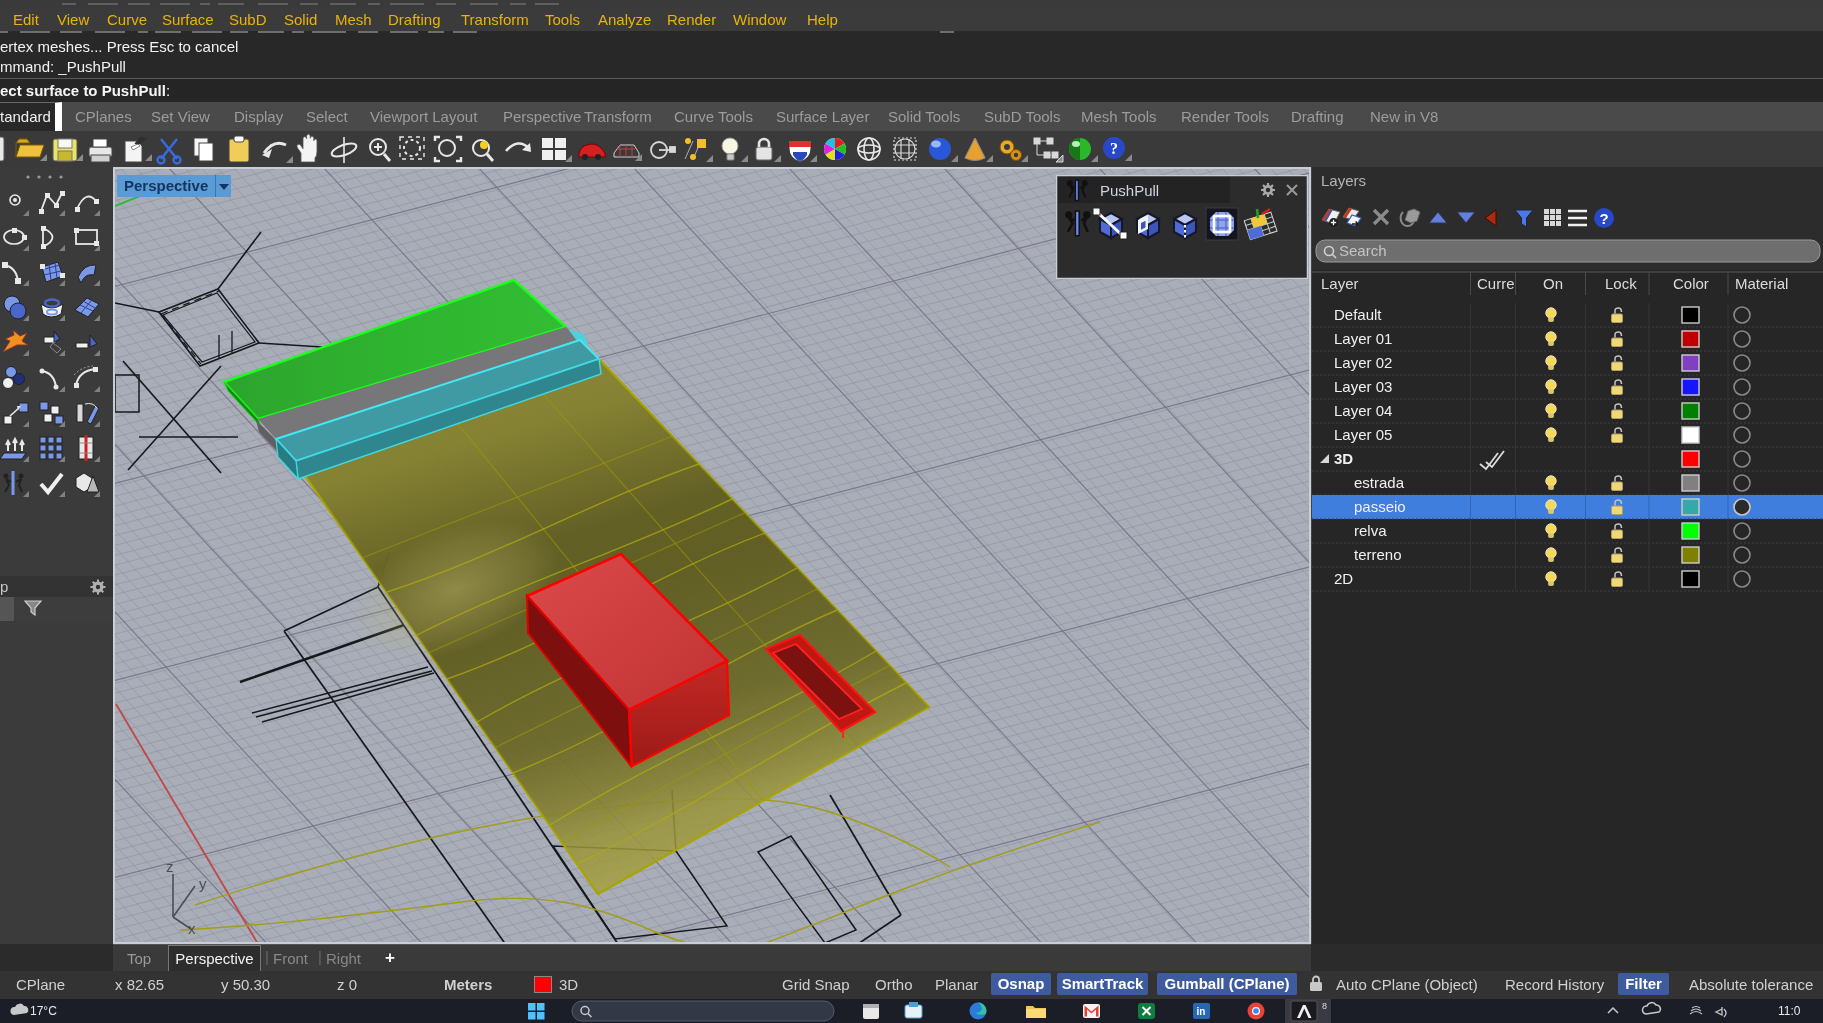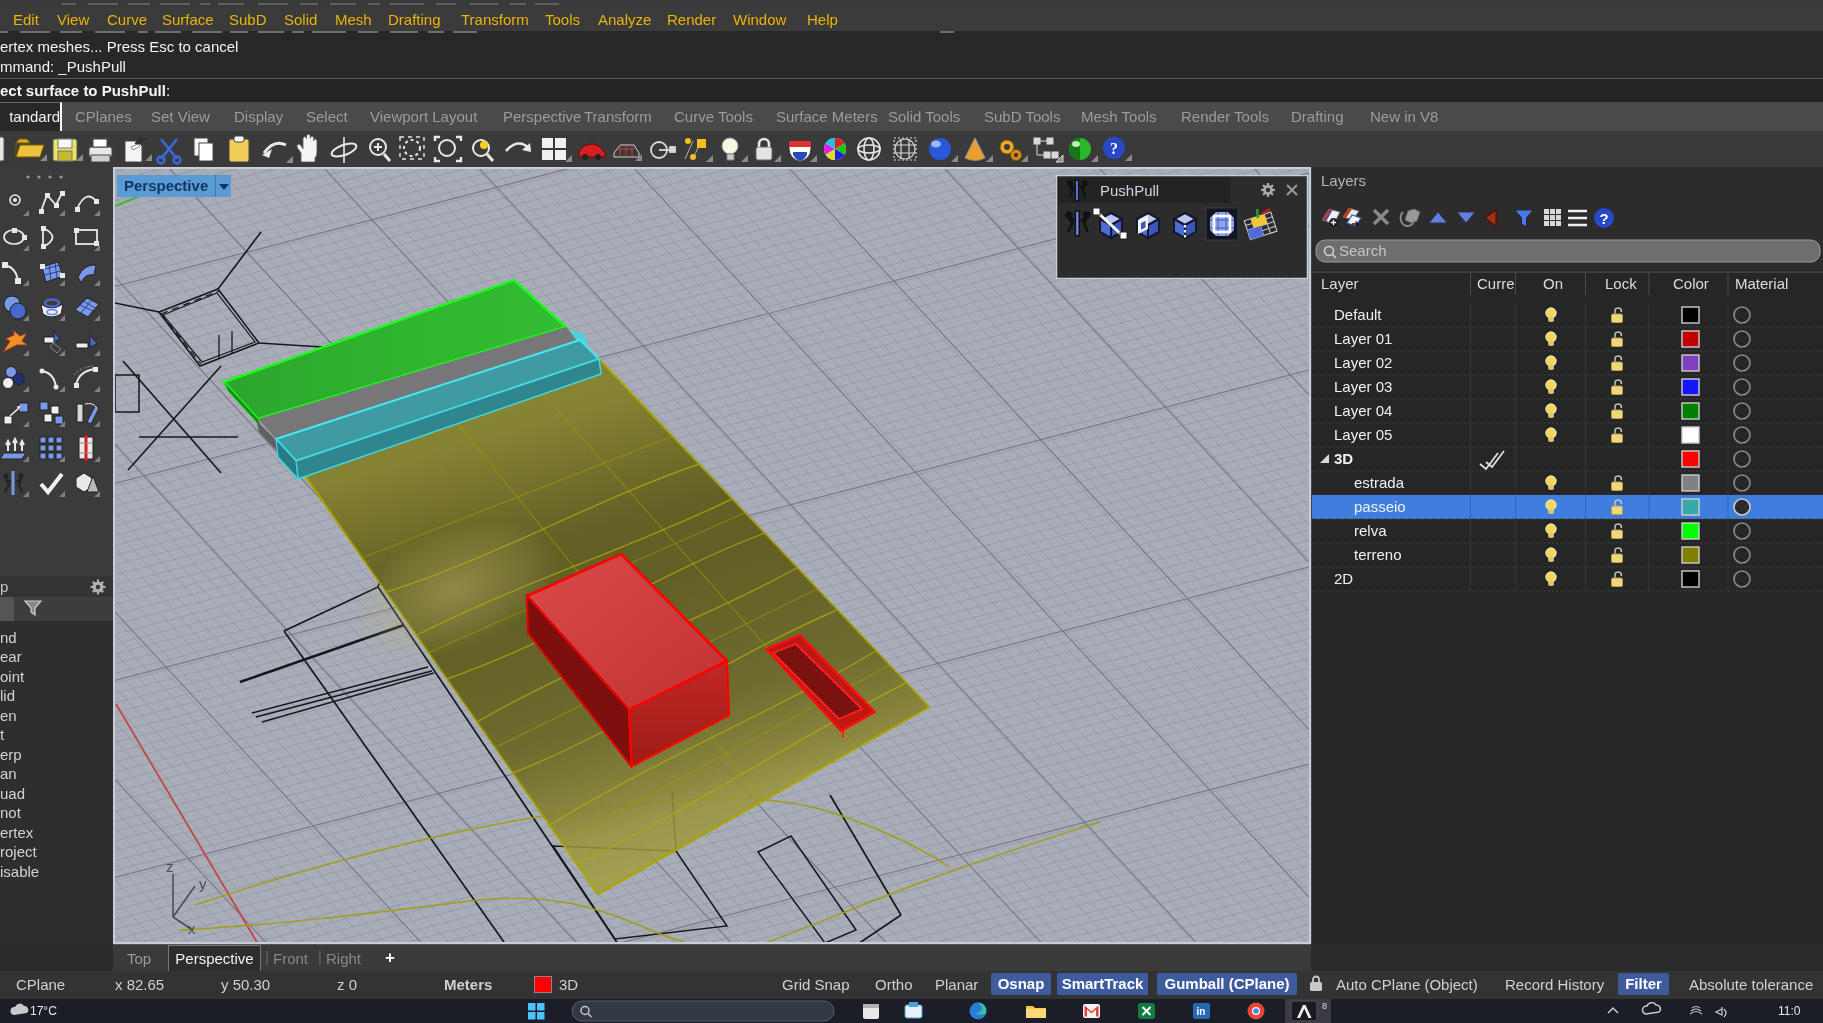--- a/index.html
+++ b/index.html
@@ -60,30 +60,30 @@
       <span style="position:absolute;left:940px;top:0px;width:14px;height:2px;background:#6e6e6e"></span>
     </div>
   <div class="abs" style="left:0;top:7px">ertex meshes... Press Esc to cancel</div>
   <div class="abs" style="left:0;top:27px">mmand: _PushPull</div>
 </div>
 <div class="abs" style="left:0;top:78px;width:1823px;height:1px;background:#5a5a5a"></div>
 <div class="abs" style="left:0;top:79px;width:1823px;height:23px;background:#252525;color:#f5f5f5;font-weight:bold">
     <span class="abs" style="left:0;top:3px">ect surface to PushPull<span style="font-weight:normal">:</span></span>
   </div>
 <div class="abs" style="left:0;top:102px;width:1823px;height:29px;background:#4a4a4a">
-    <div style="position:absolute;left:0;top:0;width:62px;height:29px;background:#282828;border-top:1px solid #6a6a6a;border-right:2px solid #ffffff;color:#f0f0f0;text-align:right;line-height:28px">tandard</div>
+    <div style="position:absolute;left:0;top:0;width:62px;height:29px;background:#282828;border-top:1px solid #6a6a6a;border-right:7px solid #ffffff;color:#f0f0f0;text-align:left;line-height:28px">tandard</div>
     <span style="position:absolute;left:75px;top:6px;color:#9c9c9c">CPlanes</span>
     <span style="position:absolute;left:151px;top:6px;color:#9c9c9c">Set View</span>
     <span style="position:absolute;left:234px;top:6px;color:#9c9c9c">Display</span>
     <span style="position:absolute;left:306px;top:6px;color:#9c9c9c">Select</span>
     <span style="position:absolute;left:370px;top:6px;color:#9c9c9c">Viewport Layout</span>
     <span style="position:absolute;left:503px;top:6px;color:#9c9c9c">Perspective</span>
     <span style="position:absolute;left:584px;top:6px;color:#9c9c9c">Transform</span>
     <span style="position:absolute;left:674px;top:6px;color:#9c9c9c">Curve Tools</span>
-    <span style="position:absolute;left:776px;top:6px;color:#9c9c9c">Surface Meters</span>
+    <span style="position:absolute;left:776px;top:6px;color:#9c9c9c">Surface Layer</span>
     <span style="position:absolute;left:888px;top:6px;color:#9c9c9c">Solid Tools</span>
     <span style="position:absolute;left:984px;top:6px;color:#9c9c9c">SubD Tools</span>
     <span style="position:absolute;left:1081px;top:6px;color:#9c9c9c">Mesh Tools</span>
     <span style="position:absolute;left:1181px;top:6px;color:#9c9c9c">Render Tools</span>
     <span style="position:absolute;left:1291px;top:6px;color:#9c9c9c">Drafting</span>
     <span style="position:absolute;left:1370px;top:6px;color:#9c9c9c">New in V8</span>
   </div>
 <div class="abs" style="left:0;top:131px;width:1823px;height:36px;background:#3a3a3a">
     <svg width="1823" height="36" style="position:absolute;left:0;top:0">
       <rect x="-8" y="6" width="12" height="24" rx="2" fill="#e8e8e8" stroke="#555"></rect>
@@ -444,35 +444,20 @@
           </g>
           <circle cx="8" cy="8" r="2.2" fill="#333"></circle>
         </g>
       </svg>
   </div>
   <div class="abs" style="left:0;top:430px;width:113px;height:24px;background:#3d3d3d">
      <span class="abs" style="left:0;top:0;width:14px;height:24px;background:#555"></span>
      <svg width="24" height="20" style="position:absolute;left:22px;top:2px">
         <path d="M3 2 h16 l-6 7 v7 l-4 -3 v-4 z" fill="#888" stroke="#ccc" stroke-width="1.2"></path>
       </svg>
-  </div>
-  <div class="abs" style="left:0;top:454px;width:113px;height:323px;background:#2e2e2e;color:#d2d2d2">
-    <div class="abs" style="left:0;top:8px">nd</div>
-      <div class="abs" style="left:0;top:27px">ear</div>
-      <div class="abs" style="left:0;top:47px">oint</div>
-      <div class="abs" style="left:0;top:66px">lid</div>
-      <div class="abs" style="left:0;top:86px">en</div>
-      <div class="abs" style="left:0;top:105px">t</div>
-      <div class="abs" style="left:0;top:125px">erp</div>
-      <div class="abs" style="left:0;top:144px">an</div>
-      <div class="abs" style="left:0;top:164px">uad</div>
-      <div class="abs" style="left:0;top:183px">not</div>
-      <div class="abs" style="left:0;top:203px">ertex</div>
-      <div class="abs" style="left:0;top:222px">roject</div>
-      <div class="abs" style="left:0;top:242px">isable</div>
   </div>
 </div>
 <div class="abs" style="left:113px;top:167px;width:1198px;height:777px;background:#a8adb8;border:2px solid #c8ced8;overflow:hidden">
   <div class="abs" style="left:-2px;top:-2px;width:1198px;height:777px">
       <svg width="1198" height="777" viewBox="0 0 1198 777" style="position:absolute;left:0;top:0">
 <defs>
 <linearGradient id="gTop" x1="0" y1="0" x2="1" y2="1">
             <stop offset="0" stop-color="#dc4a4a"></stop>
             <stop offset="1" stop-color="#c03232"></stop>
           </linearGradient>

